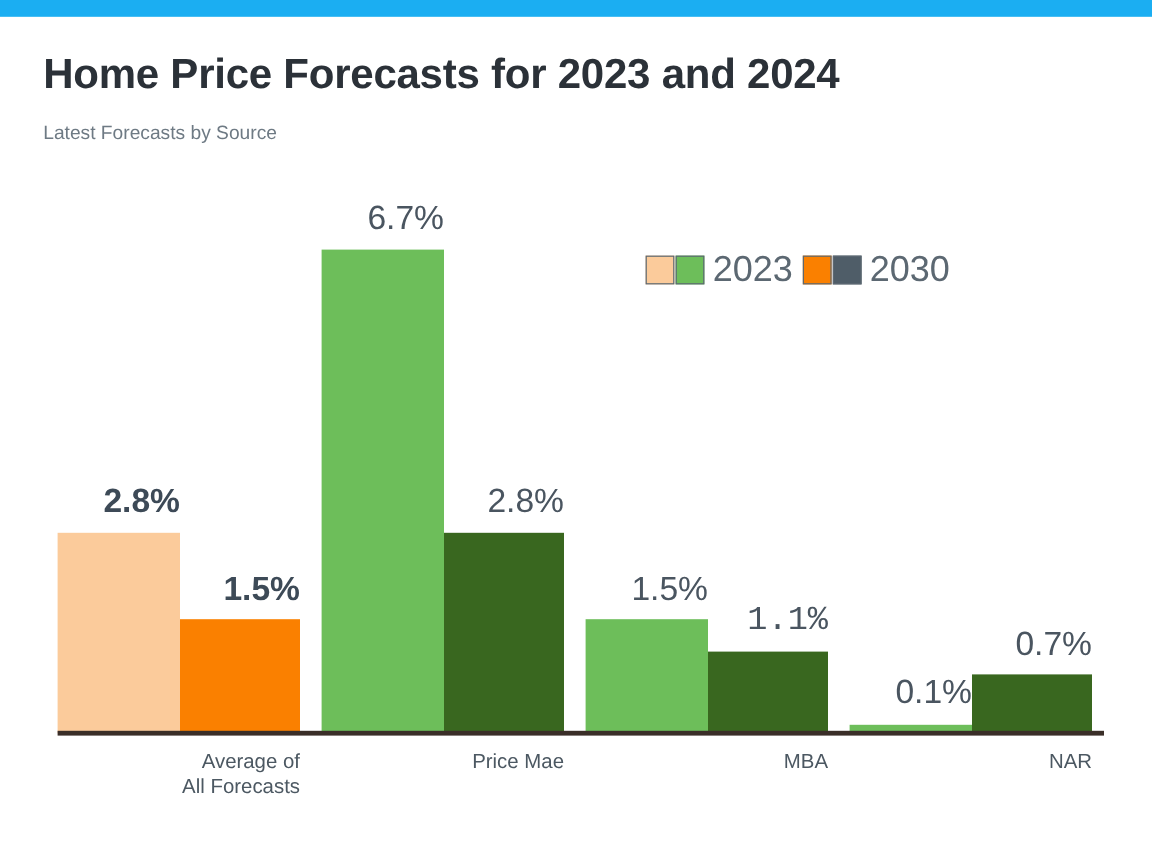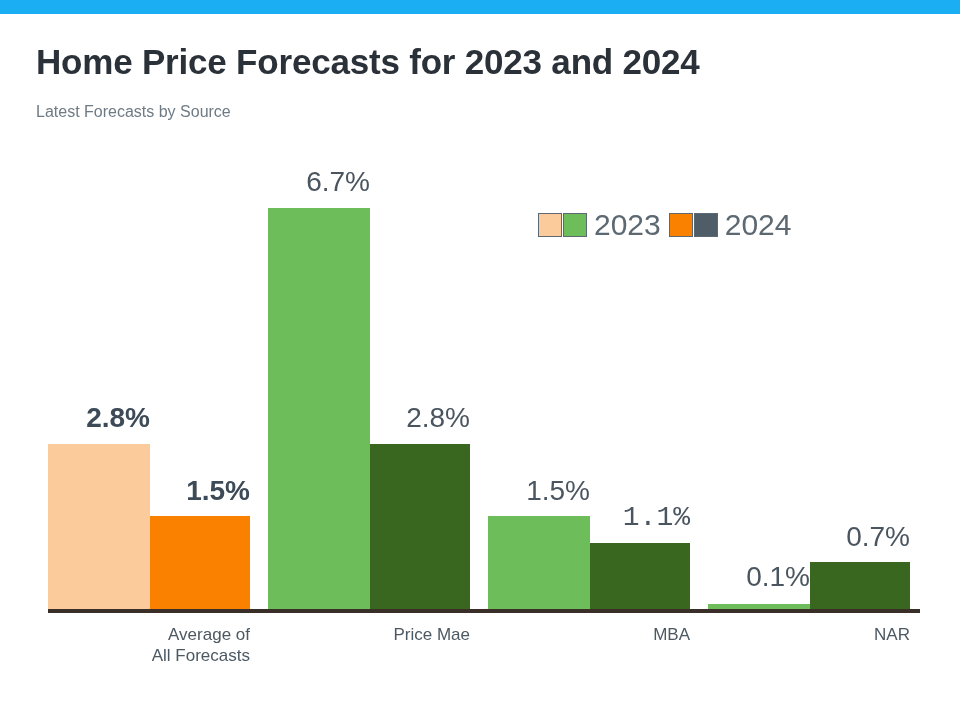--- a/index.html
+++ b/index.html
@@ -145,21 +145,21 @@
           <div class="legend-swatch" style="background: rgb(251, 203, 155);"></div>
           <div class="legend-swatch" style="background: rgb(109, 190, 90);"></div>
         </div>
         <div class="legend-label">2023</div>
       </div>
       <div class="legend-group">
         <div class="legend-swatches">
           <div class="legend-swatch" style="background: rgb(250, 128, 0);"></div>
           <div class="legend-swatch" style="background: rgb(79, 93, 104);"></div>
         </div>
-        <div class="legend-label">2024</div>
+        <div class="legend-label">2030</div>
       </div>
     </div>
 
   <div id="plot">
     <div id="bars-layer">
         <div class="bar" style="left: 48px; top: 444px; width: 102px; height: 167px; background: rgb(251, 203, 155);"></div>
         <div class="bar-value emphasis" style="left: 48px; top: 404px; width: 102px;">2.8%</div>
         <div class="bar" style="left: 150px; top: 516px; width: 100px; height: 95px; background: rgb(250, 128, 0);"></div>
         <div class="bar-value emphasis" style="left: 150px; top: 477px; width: 100px;">1.5%</div>
         <div class="bar" style="left: 268px; top: 208px; width: 102px; height: 403px; background: rgb(109, 190, 90);"></div>

